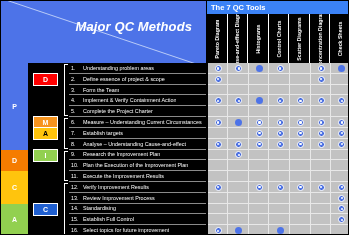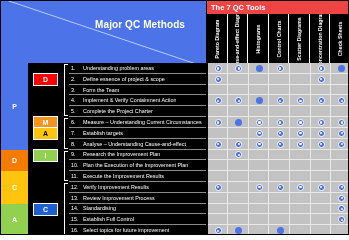--- a/index.html
+++ b/index.html
@@ -12,34 +12,35 @@
   
   .corner{
     position:absolute;left:0;top:0;width:205px;height:62px;
     background:#4d73e8;overflow:hidden;
   }
   .corner .diag{
     position:absolute;left:-6px;top:-6px;width:226px;height:78px;
     pointer-events:none;
   }
   .corner .t-major{
-    position:absolute;right:21px;top:18px;
-    font-size:10px;font-weight:bold;color:#ffffff;letter-spacing:.1px;
+    position:absolute;right:14px;top:18px;
+    font-size:13px;font-weight:bold;color:#ffffff;letter-spacing:.1px;
     white-space:nowrap;
+    font-style:italic;
   }
   .corner .t-steps{
     position:absolute;left:6px;top:40px;
     font-size:7.5px;font-weight:bold;color:#ffffff;letter-spacing:.1px;
     white-space:nowrap;
   }
 
   
   .toolsband{
     position:absolute;left:205px;top:0;width:144px;height:13px;
-    background:#ef4444;box-sizing:border-box;
+    background:#3b82f6;box-sizing:border-box;
     border-left:1px solid #000;
   }
   .toolsband span{
     position:absolute;left:4px;top:2px;
     font-size:7.5px;font-weight:bold;color:#ffffff;white-space:nowrap;
   }
 
   
   .vheads{
     position:absolute;left:205px;top:13px;width:144px;height:49px;

